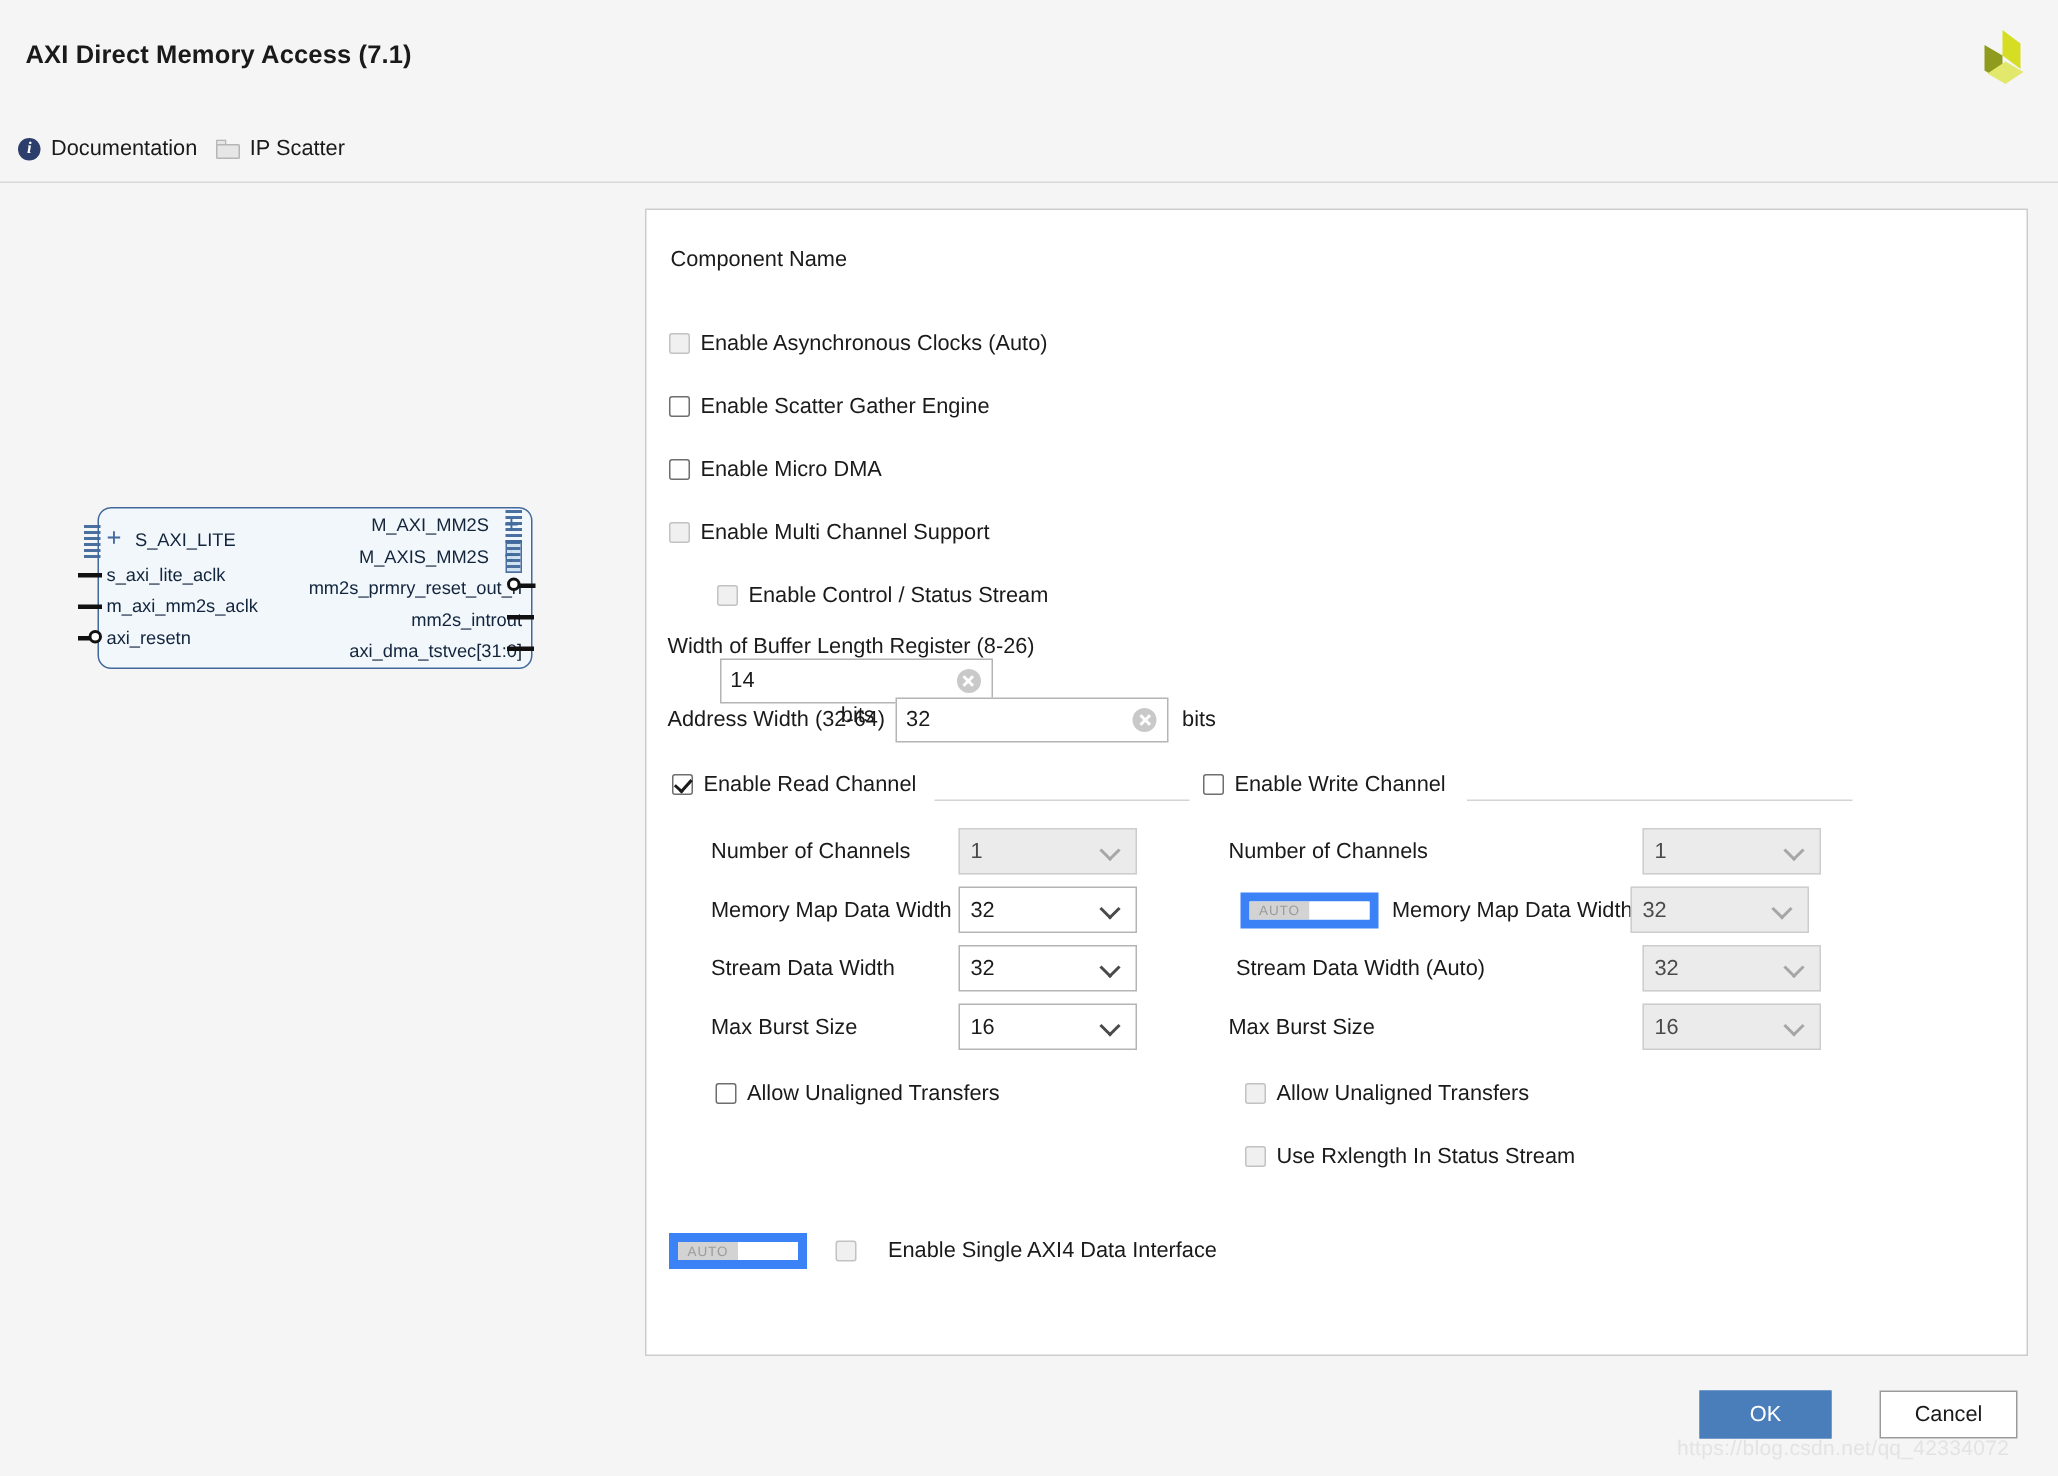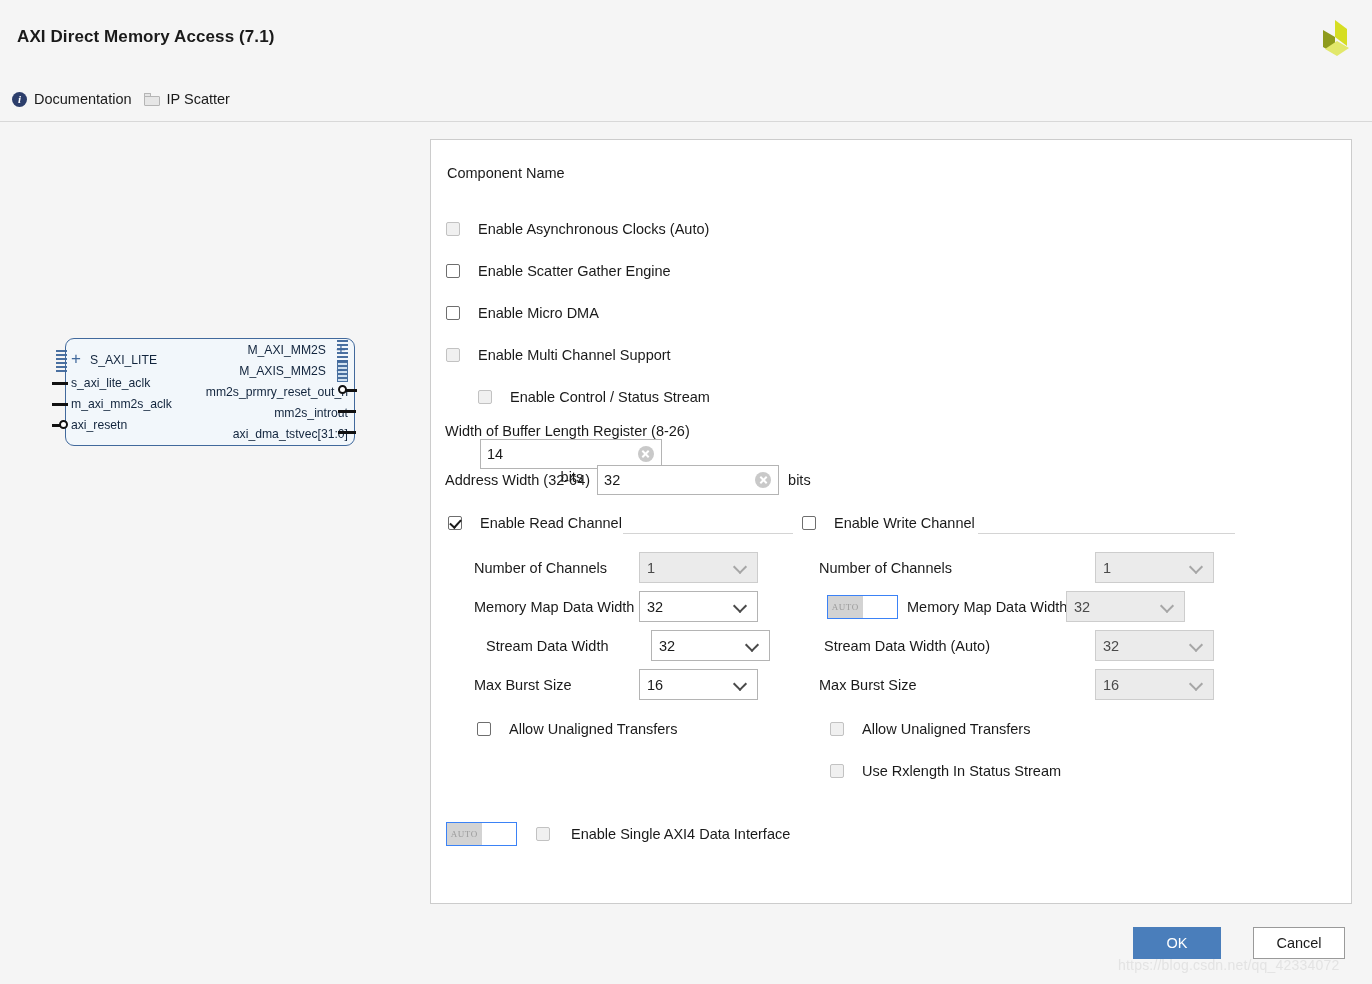--- a/index.html
+++ b/index.html
@@ -121,21 +121,21 @@
   .comp-name-label { position: absolute; left: 16px; top: 25px; font-size: 14.5px; color: #1a1a1a; }
   .comp-name-input {
     position: absolute; left: 140px; top: 17px;
     width: 766px; height: 30px;
     background: #e8e8e8; border: 1px solid #c4c4c4;
     display: flex; align-items: center; padding-left: 7px;
     font-size: 14.5px; color: #1a1a1a;
     font-family: "Liberation Sans", sans-serif;
   }
 
-  .cbrow { position: absolute; display: flex; align-items: center; gap: 18px; font-size: 14.5px; }
+  .cbrow { position: absolute; display: flex; align-items: center; gap: 7px; font-size: 14.5px; }
 
   
   .tinput {
     position: relative; height: 30px; background: #ffffff;
     border: 1px solid #b4b4b4; display: flex; align-items: center;
     padding-left: 6px; font-size: 14.5px; color: #1a1a1a;
   }
   .clear-icon {
     position: absolute; right: 7px; top: 50%; transform: translateY(-50%);
     width: 16px; height: 16px; border-radius: 50%; background: #c9c9c9;
@@ -161,22 +161,22 @@
     width: 10px; height: 10px; margin-top: -6px;
     border-right: 2.4px solid #4a4a4a; border-bottom: 2.4px solid #4a4a4a;
     transform: rotate(45deg);
   }
   .dd.disabled .arrow { border-color: #a6a6a6; }
 
   .sec-rule { position: absolute; height: 1px; background: #d4d4d4; }
 
   
   .auto-toggle {
-    position: relative; width: 71px; height: 24px;
-    border: 1px solid #3b82f6; display: flex; cursor: pointer; font-family: Liberation Serif, serif;
+    position: relative; width: 92px; height: 24px;
+    border: 6px solid #3b82f6; display: flex; cursor: pointer;
   }
   .auto-toggle .knob {
     width: 46px; height: 100%; background: #d3d3d3;
     display: flex; align-items: center; justify-content: center;
     font-size: 9px; color: #9b9b9b; letter-spacing: 0.6px;
   }
   .auto-toggle .track { width: 46px; height: 100%; background: #ffffff; }
 
   
   .footer { position: absolute; left: 0; top: 905px; width: 1372px; height: 79px; background: #f5f5f5; }
@@ -311,21 +311,21 @@
       </span>
     </div>
     <div class="row" style="left:43px; top:451px;">
       <span class="lbl" style="width:165px;">Memory Map Data Width</span>
       <span class="dd">
         <span>32</span>
         <span class="arrow"></span>
       </span>
     </div>
     <div class="row" style="left:43px; top:490px;">
-      <span class="lbl" style="width:165px;margin-left:12px;">Stream Data Width</span>
+      <span class="lbl" style="width:165px;">Stream Data Width</span>
       <span class="dd">
         <span>32</span>
         <span class="arrow"></span>
       </span>
     </div>
     <div class="row" style="left:43px; top:529px;">
       <span class="lbl" style="width:165px;">Max Burst Size</span>
       <span class="dd">
         <span>16</span>
         <span class="arrow"></span>

